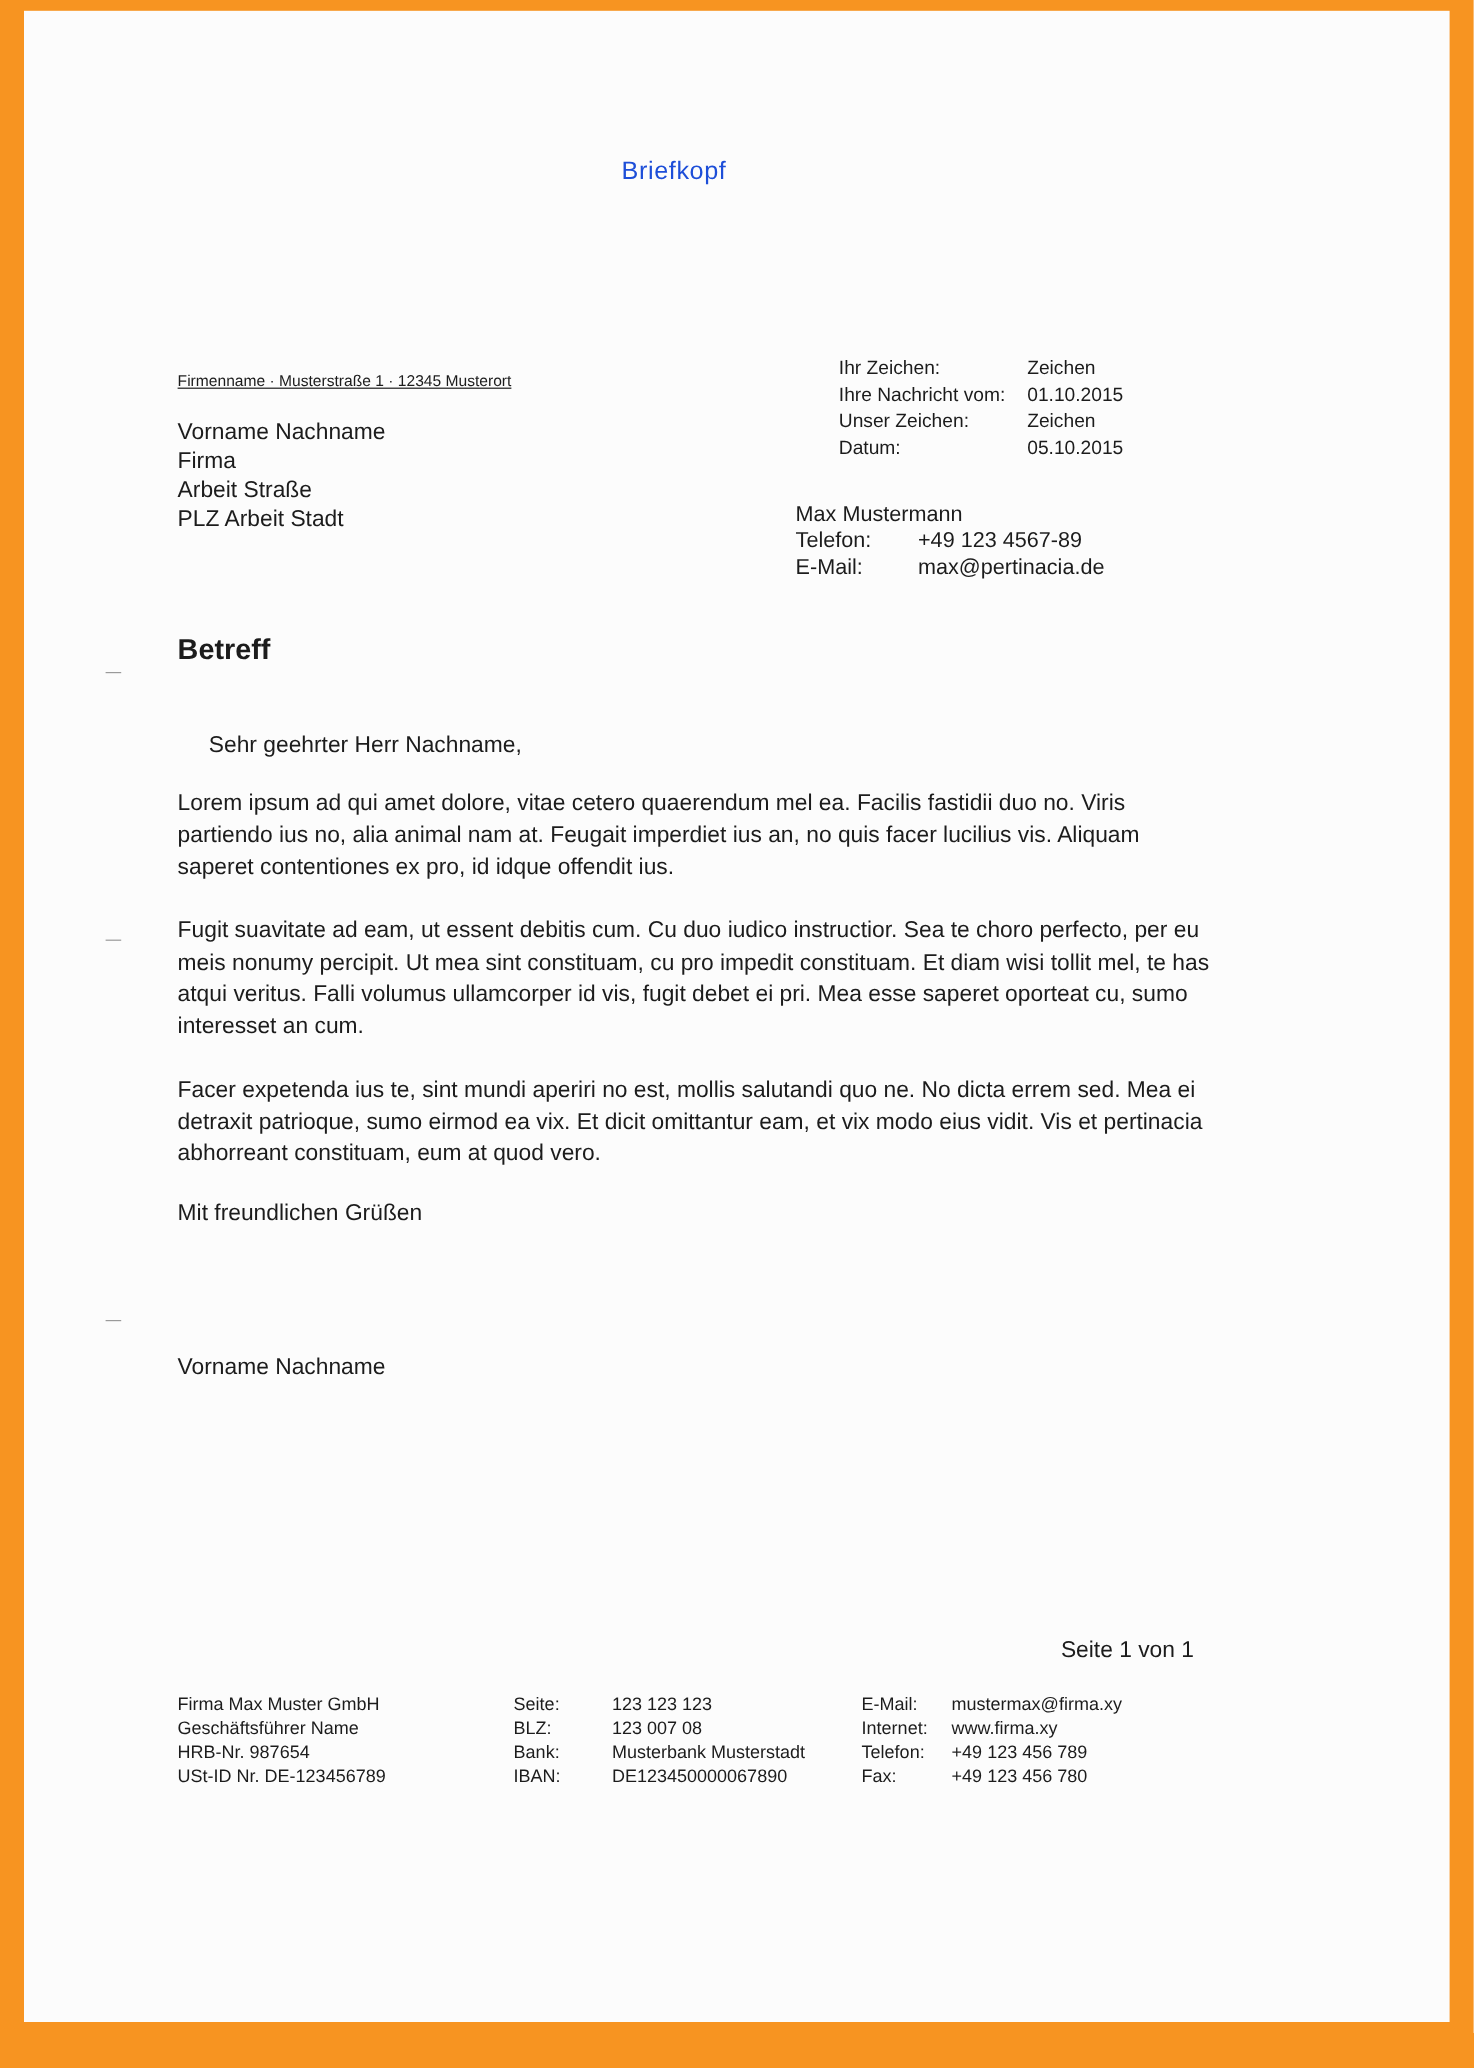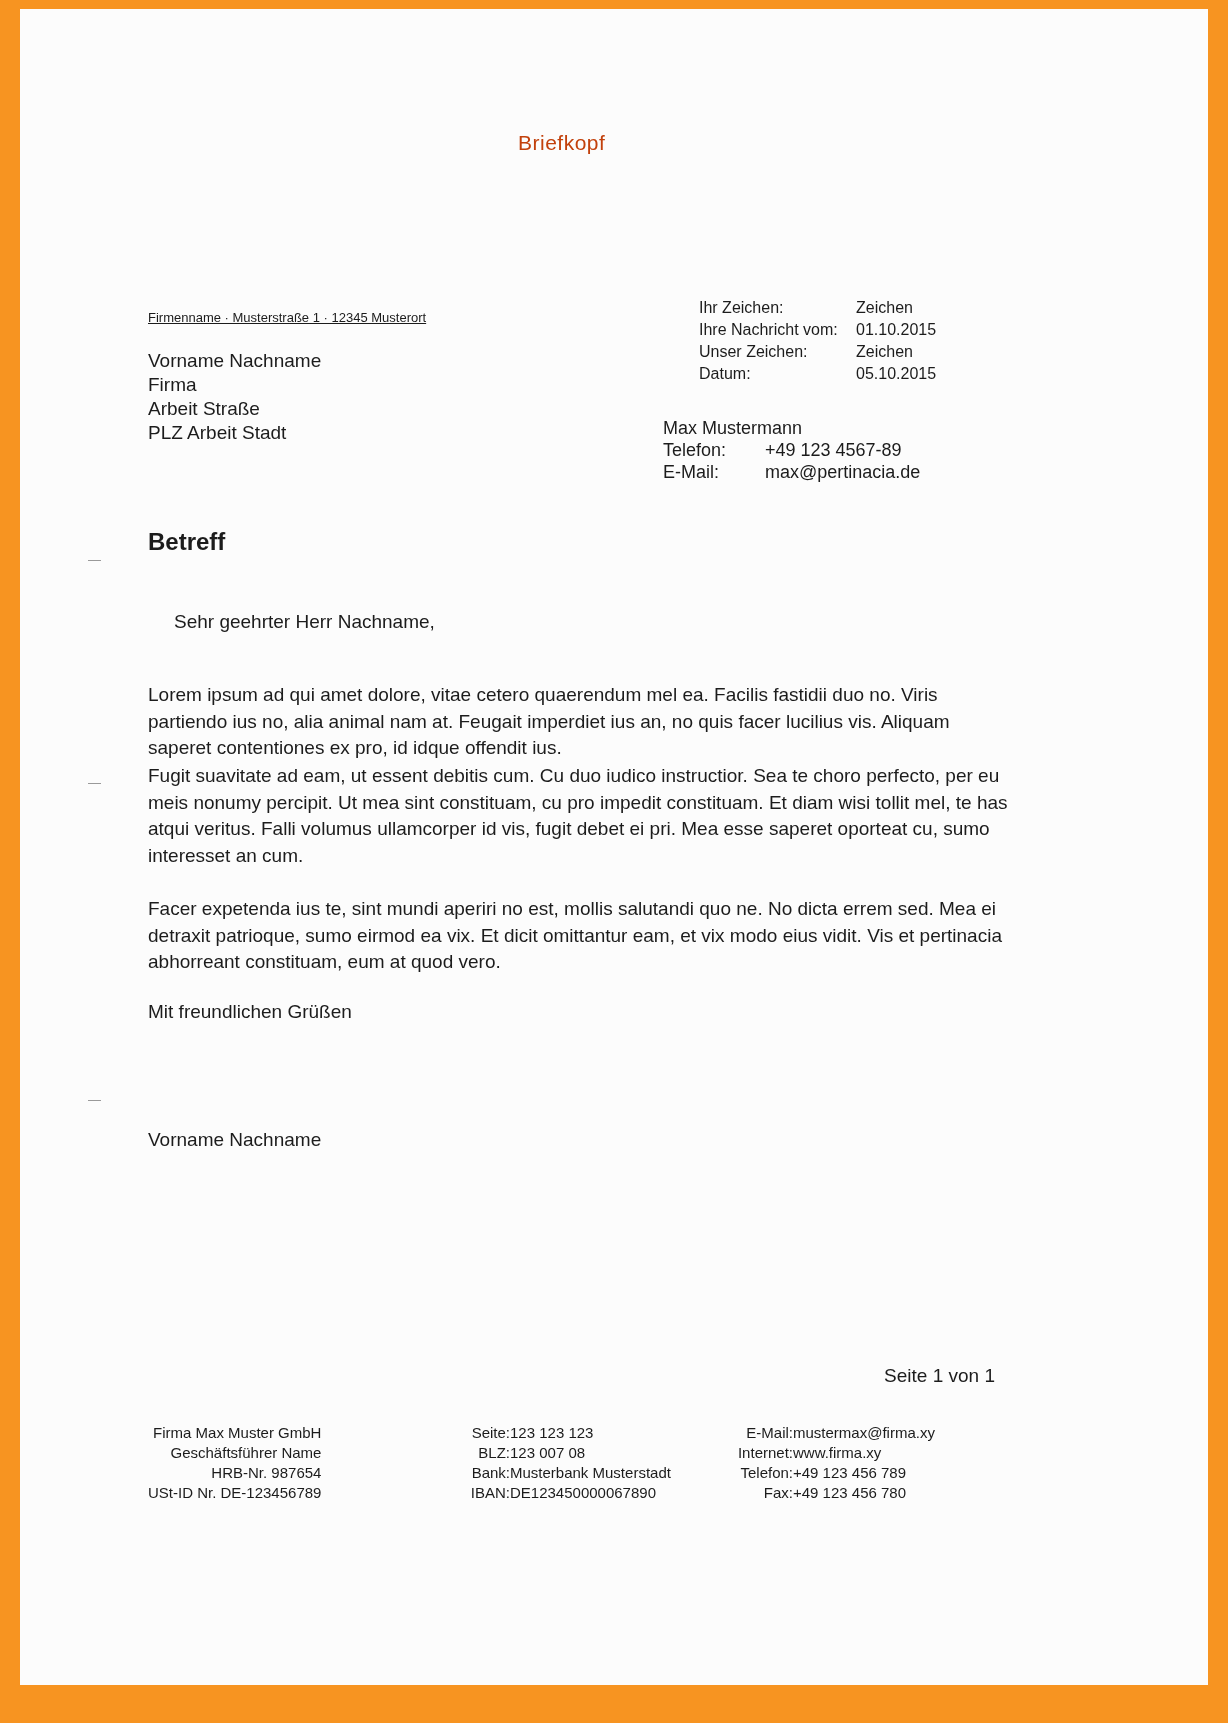--- a/index.html
+++ b/index.html
@@ -19,21 +19,21 @@
     right: 20px;
     bottom: 38px;
     background: #fcfcfc;
   }
   .abs { position: absolute; }
 
   .watermark-title {
     left: 498px;
     top: 122px;
     font-size: 21px;
-    color: #c2410c;
+    color: #1d4ed8;
     letter-spacing: 0.5px;
   }
 
   .sender-line {
     left: 128px;
     top: 301px;
     font-size: 13px;
     text-decoration: underline;
     white-space: nowrap;
     text-align: center;
@@ -61,39 +61,39 @@
     font-weight: bold;
   }
 
   .body-text {
     left: 128px;
     width: 862px;
     font-size: 19px;
     line-height: 26.5px;
   }
   .salutation { top: 600px; margin-left: 26px; }
-  .para1 { top: 648px; margin-top: 25px; }
+  .para1 { top: 648px; }
   .para2 { top: 754px; }
   .para3 { top: 887px; }
   .closing { top: 990px; }
   .signature { top: 1118px; }
 
   .page-number {
     right: 213px;
     top: 1356px;
     font-size: 19px;
   }
 
   .footer {
     left: 128px;
     top: 1402px;
     font-size: 15px;
     line-height: 20px;
   }
-  .footer-col { position: absolute; top: 12px; white-space: nowrap; text-align: right; }
+  .footer-col { position: absolute; top: 0; white-space: nowrap; }
   .footer-company { left: 0; }
   .footer-bank { left: 280px; }
   .footer-contact { left: 570px; }
   .f-row { display: flex; }
   .footer-bank .lbl { width: 82px; }
   .footer-contact .lbl { width: 75px; }
 
   .fold-mark {
     left: 68px;
     width: 13px;

